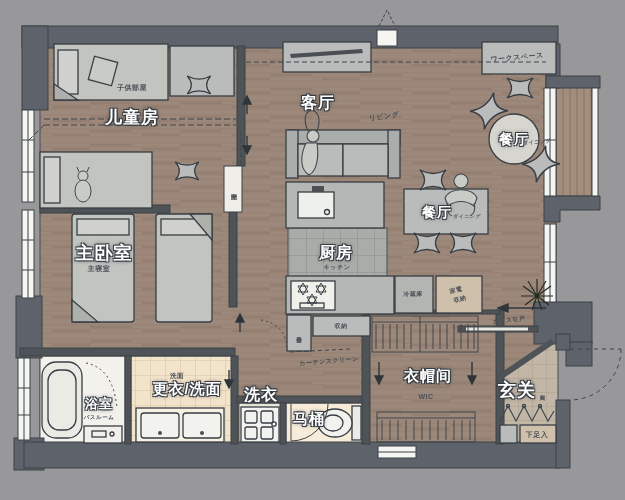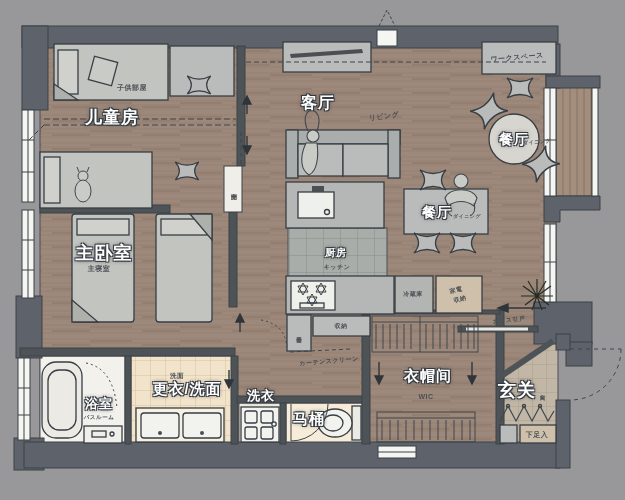--- a/index.html
+++ b/index.html
@@ -282,47 +282,47 @@
         <polygon points="225,380 233,380 229,388"></polygon>
     <line x1="379" y1="362" x2="379" y2="376"></line>
         <polygon points="375,376 383,376 379,384"></polygon>
     <line x1="472" y1="362" x2="472" y2="376"></line>
         <polygon points="468,376 476,376 472,384"></polygon>
     <line x1="508" y1="308" x2="546" y2="308"></line>
         <polygon points="508,304 508,312 498,308"></polygon>
   </g>
 </svg>
 
-<div class="lbl" style="left:112px;top:117px;font-size:17px">儿童房</div>
+<div class="lbl" style="left:132px;top:117px;font-size:17px">儿童房</div>
 <div class="sm" style="left:132px;top:87px;font-size:7px">子供部屋</div>
 
 <div class="lbl" style="left:104px;top:253px;font-size:18px">主卧室</div>
 <div class="sm" style="left:99px;top:268px;font-size:7px">主寝室</div>
 
 <div class="lbl" style="left:318px;top:103px;font-size:16px">客厅</div>
 <div class="sm r8n" style="left:384px;top:116px;font-size:7px">リビング</div>
 
 <div class="lbl" style="left:437px;top:212px;font-size:14px">餐厅</div>
 <div class="sm" style="left:467px;top:216px;font-size:5px">ダイニング</div>
 
 <div class="lbl" style="left:514px;top:139px;font-size:14px">餐厅</div>
 <div class="sm r5n" style="left:537px;top:142px;font-size:5px">ダイニング</div>
 
 <div class="sm r5n" style="left:517px;top:57px;font-size:7px">ワークスペース</div>
 
-<div class="lbl" style="left:336px;top:253px;font-size:10px">厨房</div>
+<div class="lbl" style="left:336px;top:253px;font-size:16px">厨房</div>
 <div class="sm" style="left:337px;top:267px;font-size:6px">キッチン</div>
 
 <div class="lbl" style="left:99px;top:403px;font-size:13px">浴室</div>
 <div class="sm" style="left:99px;top:418px;font-size:5.5px">バスルーム</div>
 
 <div class="lbl" style="left:187px;top:388px;font-size:15px">更衣/洗面</div>
 <div class="sm" style="left:177px;top:376px;font-size:6.5px">洗面</div>
 
-<div class="lbl" style="left:261px;top:395px;font-size:13px">洗衣</div>
+<div class="lbl" style="left:261px;top:395px;font-size:16px">洗衣</div>
 <div class="lbl" style="left:309px;top:418px;font-size:15px">马桶</div>
 
 <div class="lbl" style="left:428px;top:375px;font-size:15px">衣帽间</div>
 <div class="sm" style="left:426px;top:396px;font-size:7px">WIC</div>
 
 <div class="lbl" style="left:517px;top:390px;font-size:18px">玄关</div>
 <div class="sm vert" style="left:542px;top:391px;font-size:5px">玄関</div>
 
 <div class="sm" style="left:413px;top:294px;font-size:6px">冷蔵庫</div>
 <div class="sm r15n" style="left:456px;top:290px;font-size:6px">家電</div>

